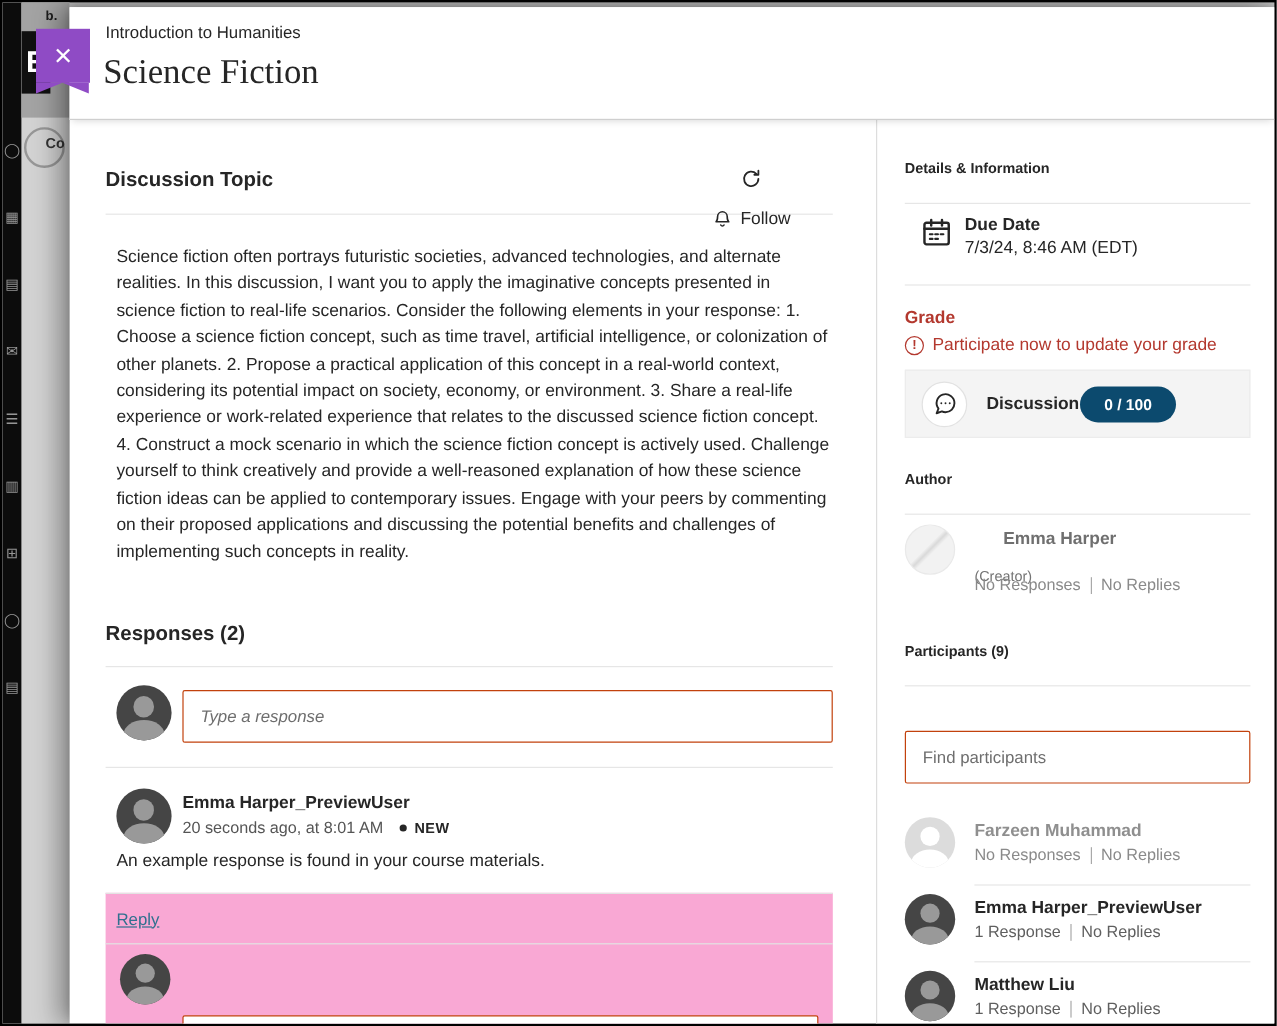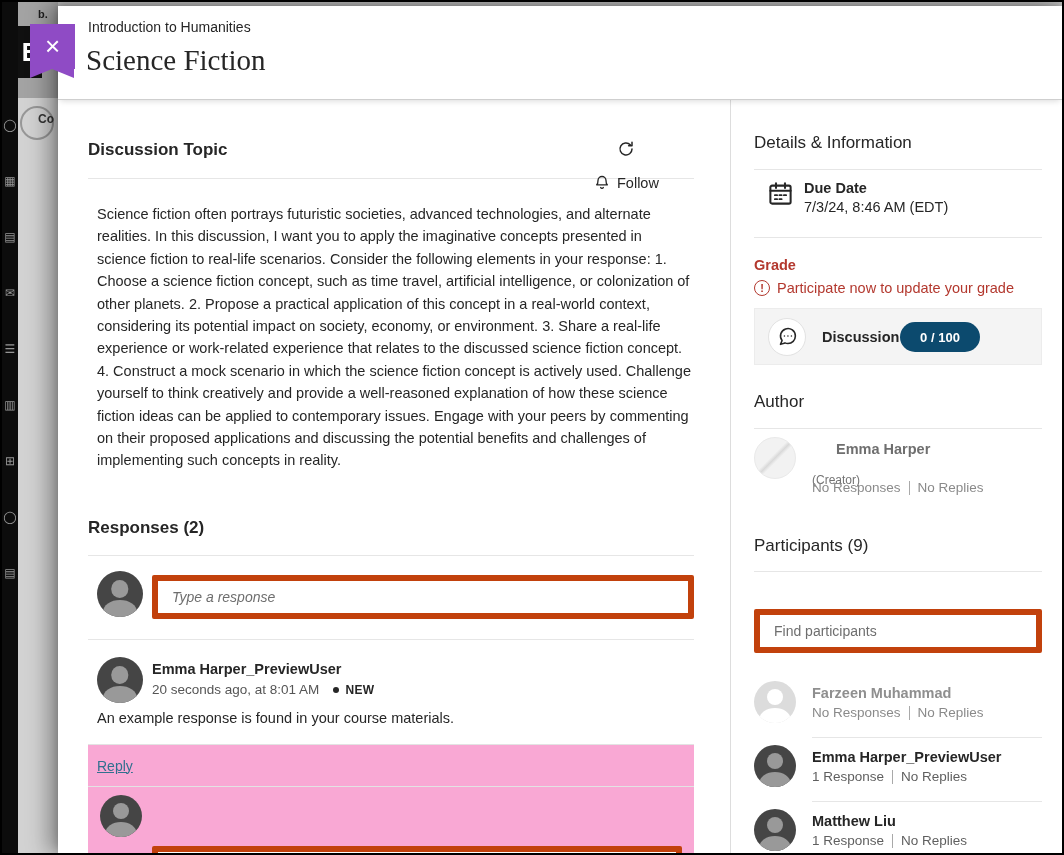--- a/index.html
+++ b/index.html
@@ -40,38 +40,38 @@
   .topic-body{position:absolute;left:39px;top:197px;width:597px;font-size:14.5px;line-height:22.4px;color:#262626;}
 
   .avatar{position:absolute;border-radius:50%;background:#454545;overflow:hidden;}
   .avatar::before{content:'';position:absolute;left:50%;top:20%;transform:translateX(-50%);width:38%;height:38%;border-radius:50%;background:#999;}
   .avatar::after{content:'';position:absolute;left:50%;top:64%;transform:translateX(-50%);width:74%;height:52%;border-radius:50% 50% 0 0;background:#999;}
   .avatar.light{background:#dcdcdc;}
   .avatar.light::before,.avatar.light::after{background:#fff;}
   .avatar.pattern{background:linear-gradient(135deg,#f2f2f2 44%,#d9d9d9 50%,#f2f2f2 56%);border:1px solid #e9e9e9;}
   .avatar.pattern::before,.avatar.pattern::after{display:none;}
 
-  .text-input{border:6px solid #c2410c;border-radius:2px;background:#fff;font-family:inherit;font-size:14px;color:#262626;padding:0 14px;}
+  .text-input{border:1px solid #c2410c;border-radius:2px;background:#fff;font-family:inherit;font-size:14px;color:#262626;padding:0 14px;}
   .text-input.it::placeholder{font-style:italic;color:#6e6e6e;}
   .text-input::placeholder{color:#6e6e6e;}
 
   .resp-name{position:absolute;left:94px;top:655px;font-size:14.5px;font-weight:700;color:#262626;}
   .resp-meta{position:absolute;left:94px;top:676px;font-size:13.5px;color:#555;display:flex;align-items:center;}
   .new-dot{display:inline-block;width:6px;height:6px;border-radius:50%;background:#262626;margin:0 6px 0 14px;}
   .new-label{font-size:12px;font-weight:700;color:#262626;letter-spacing:.4px;}
   .resp-body{position:absolute;left:39px;top:704px;font-size:14.5px;color:#262626;}
 
   .reply-band{position:absolute;left:30px;top:738px;width:606px;bottom:0;background:#f9a8d4;border-top:1px solid #e3e3e3;}
   .reply-bar{height:42px;border-bottom:1px solid #e3e3e3;display:flex;align-items:center;padding-left:9px;}
   .reply-link{font-size:14px;color:#31708f;text-decoration:underline;cursor:pointer;}
 
   
   .rightcol{position:absolute;left:672px;top:94px;right:0;bottom:0;border-left:1px solid #ddd;background:#fff;}
   .rc-div{position:absolute;left:23px;width:288px;height:1px;background:#e6e6e6;}
-  .rc-h{position:absolute;left:23px;font-size:17px;font-weight:400;color:#262626;}
+  .rc-h{position:absolute;left:23px;font-size:12px;font-weight:700;color:#262626;}
   .due-label{position:absolute;left:73px;top:80px;font-size:14.5px;font-weight:700;color:#262626;}
   .due-value{position:absolute;left:73px;top:99px;font-size:14.5px;color:#262626;}
   .grade-label{position:absolute;left:23px;top:157px;font-size:14.5px;font-weight:600;color:#b3382e;}
   .grade-warning{position:absolute;left:23px;top:180px;display:flex;align-items:center;gap:7px;color:#b3382e;font-size:14.5px;cursor:pointer;}
   .warn-ic{width:16px;height:16px;border:1.6px solid #b3382e;border-radius:50%;display:inline-flex;align-items:center;justify-content:center;font-size:11px;font-weight:700;flex:0 0 auto;}
   .warn-ic::before{content:'!';}
   .grade-panel{position:absolute;left:23px;top:208px;width:288px;height:57px;background:#f4f4f4;border:1px solid #ececec;display:flex;align-items:center;}
   .gp-icon{width:38px;height:38px;border-radius:50%;background:#fff;border:1px solid #e2e2e2;display:flex;align-items:center;justify-content:center;margin-left:13px;}
   .gp-label{font-size:14.5px;font-weight:600;color:#262626;margin-left:16px;}
   .gp-pill{position:absolute;left:145px;top:13px;width:80px;height:30px;border-radius:16px;background:#0c4a6e;color:#fff;

